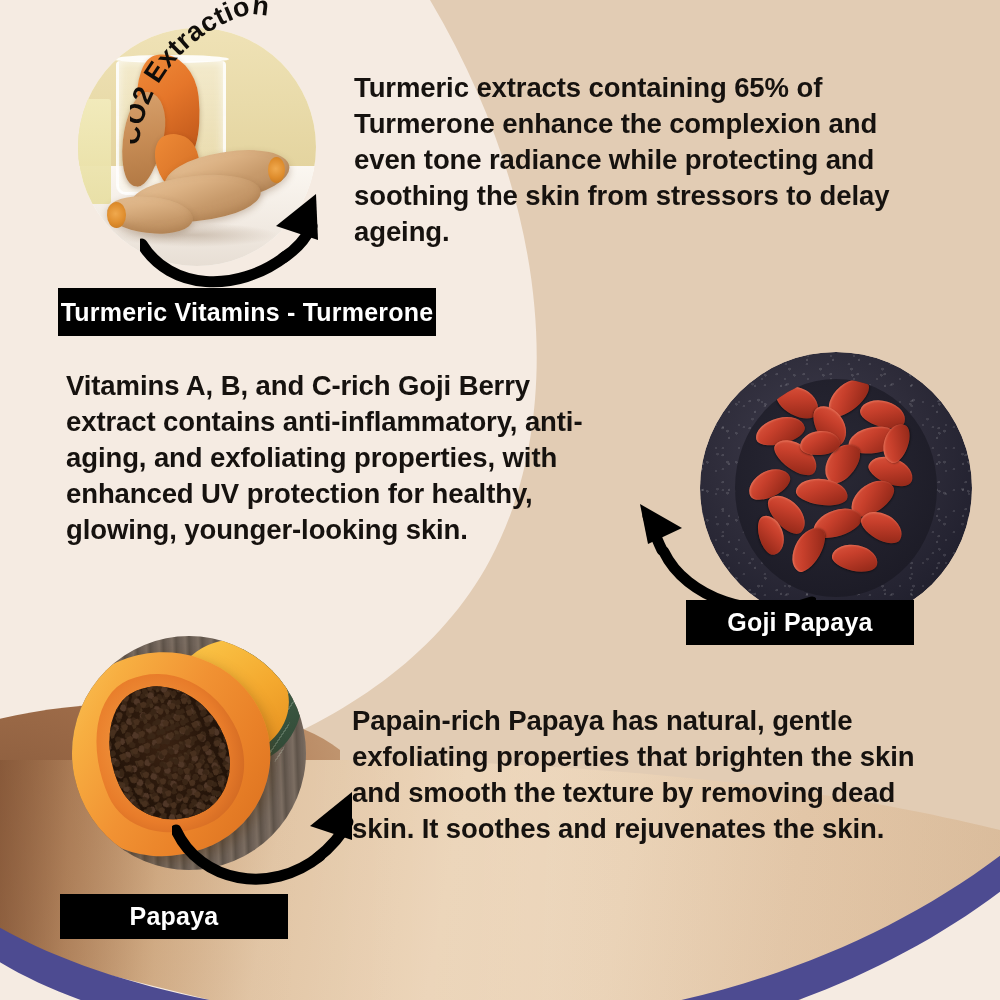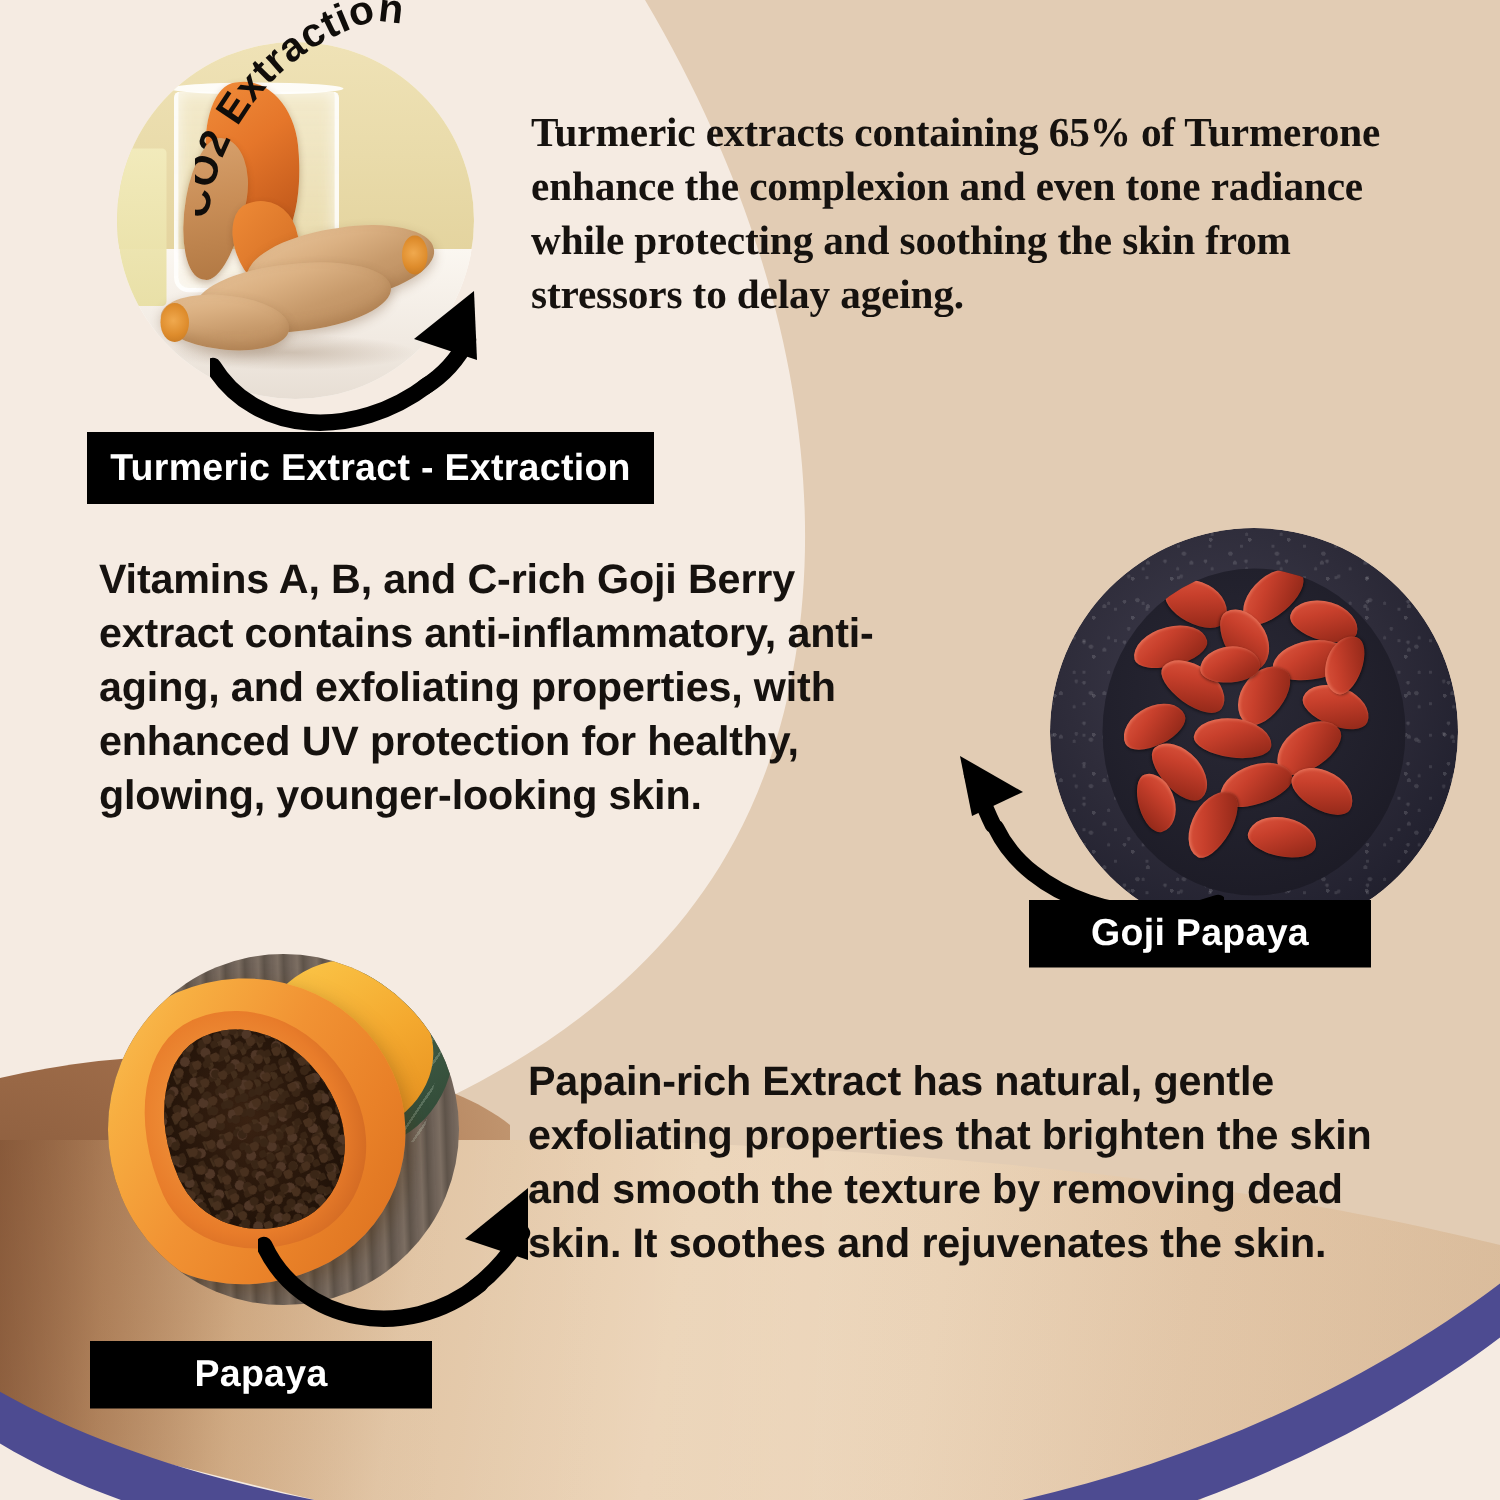--- a/index.html
+++ b/index.html
@@ -210,21 +210,21 @@
 
   
   .para {
     position:absolute;
     color:#16120F;
     font-weight:700;
     font-size:27.5px;
     line-height:1.31;
     letter-spacing:-.1px;
   }
-  #para-turmeric { left:354px; top:70px;  width:570px;font-family:Liberation Serif, serif; }
+  #para-turmeric { left:354px; top:70px;  width:570px; }
   #para-goji     { left:66px;  top:368px; width:540px; }
   #para-papaya   { left:352px; top:703px; width:600px; }
 
   
   #co2-wrap { position:absolute; left:130px; top:-8px; width:280px; height:290px; }
   #co2-wrap text { font-family:"Liberation Sans", sans-serif; font-weight:700; font-size:27px; fill:#100D0A; letter-spacing:.5px; }
 
   
   .arrow-svg { position:absolute; }
   #arrow-turmeric { left:140px; top:186px; width:220px; height:115px; }
@@ -277,21 +277,21 @@
     </text>
   </svg>
 
   <svg class="arrow-svg" id="arrow-turmeric" viewBox="0 0 220 115">
     <path d="M 2 58 C 30 104 96 108 146 70" fill="none" stroke="#000" stroke-width="11" stroke-linecap="round"></path>
     <path d="M 176 8 L 178 54 L 136 40 Z" fill="#000"></path>
     <path d="M 143 72 C 156 64 166 52 172 40" fill="none" stroke="#000" stroke-width="11" stroke-linecap="round"></path>
   </svg>
 
   <div class="label" id="label-turmeric">
-    <span>Turmeric Extract - Extraction</span>
+    <span>Turmeric Vitamins - Turmerone</span>
   </div>
 
   <p class="para" id="para-turmeric">Turmeric extracts containing 65% of Turmerone enhance the complexion and even tone radiance while protecting and soothing the skin from stressors to delay ageing.</p>
 
   <div class="circle-img" id="goji-circle">
     <div class="goji-bowl"></div>
     <div class="goji-inner">
       <div class="berry" style="left:20%;top:4%;width:22%;height:13%;transform:rotate(28deg)"></div>
       <div class="berry" style="left:44%;top:2%;width:24%;height:12%;transform:rotate(-40deg)"></div>
       <div class="berry" style="left:62%;top:10%;width:23%;height:12%;transform:rotate(16deg)"></div>
@@ -343,15 +343,15 @@
   <svg class="arrow-svg" id="arrow-papaya" viewBox="0 0 200 120">
     <path d="M 4 44 C 28 96 98 110 148 70" fill="none" stroke="#000" stroke-width="11" stroke-linecap="round"></path>
     <path d="M 180 6 L 180 54 L 138 40 Z" fill="#000"></path>
     <path d="M 145 72 C 158 62 170 48 176 36" fill="none" stroke="#000" stroke-width="11" stroke-linecap="round"></path>
   </svg>
 
   <div class="label" id="label-papaya">
     <span>Papaya</span>
   </div>
 
-  <p class="para" id="para-papaya">Papain-rich Extract has natural, gentle exfoliating properties that brighten the skin and smooth the texture by removing dead skin. It soothes and rejuvenates the skin.</p>
+  <p class="para" id="para-papaya">Papain-rich Papaya has natural, gentle exfoliating properties that brighten the skin and smooth the texture by removing dead skin. It soothes and rejuvenates the skin.</p>
 
 </div>
 
 </body></html>

